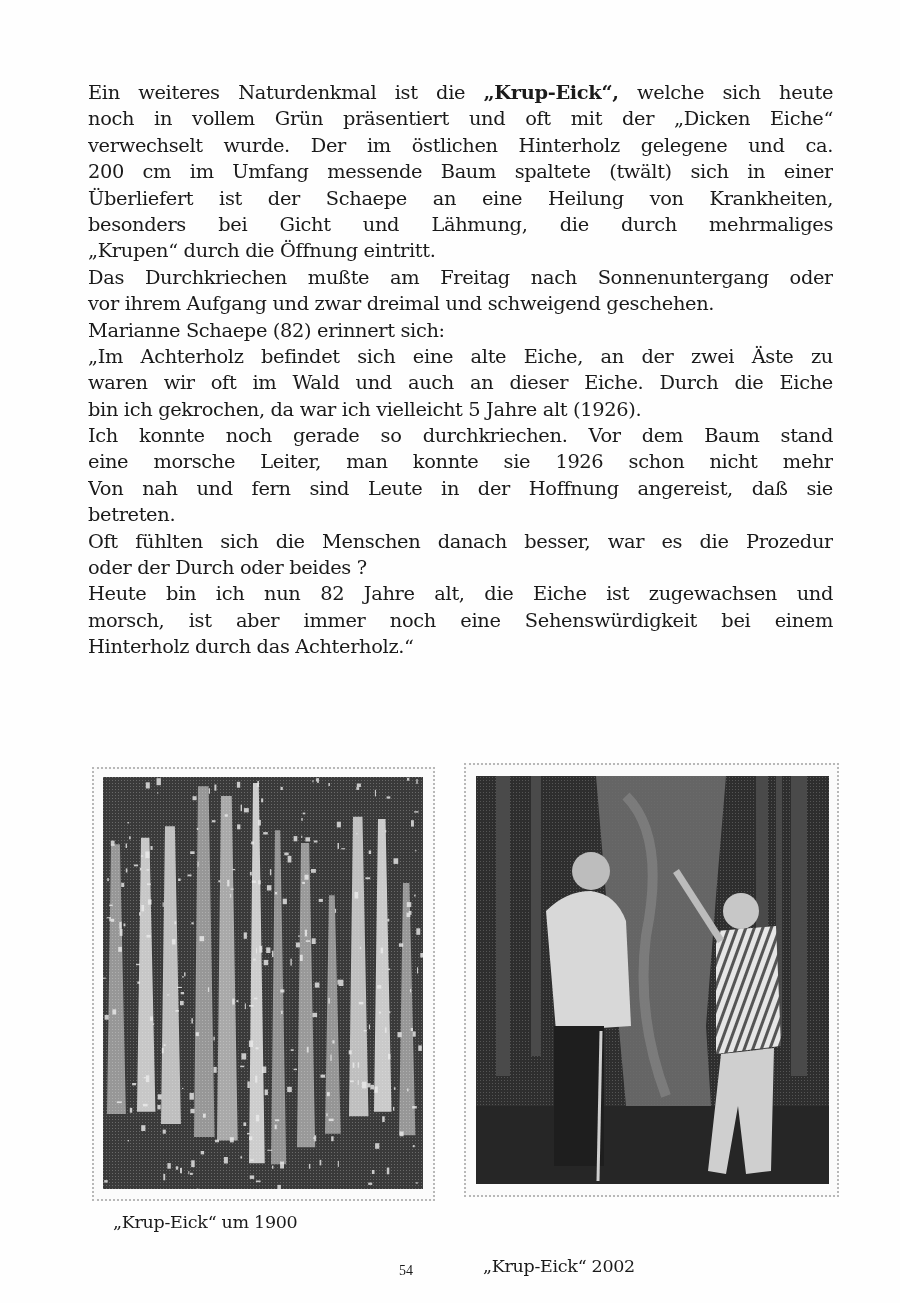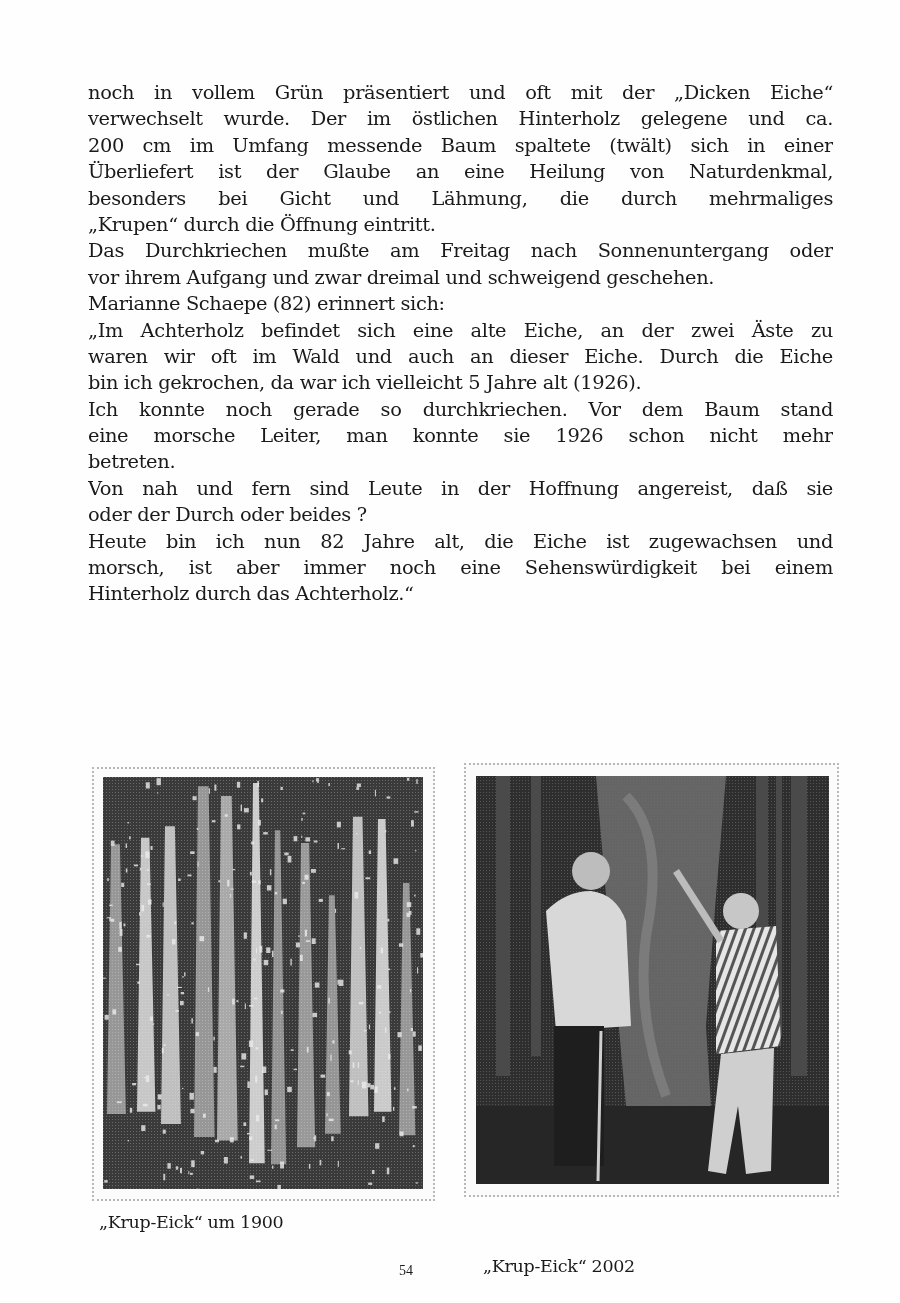--- a/index.html
+++ b/index.html
@@ -16,36 +16,38 @@
   .caption { position:absolute; font-size:17.5px; letter-spacing:-0.3px; white-space:nowrap; }
   .page-number { position:absolute; left:0; width:812px; text-align:center; top:1263px;
                  font-family:"Liberation Serif", serif; font-size:14px; }
 </style>
 </head>
 <body>
 
 <div class="page">
 
   <div class="text-block" id="text-block">
+      <span class="line j"><span>Ein weiteres Naturdenkmal ist die </span><span class="bold">„Krup-Eick“,</span><span> welche sich heute</span></span>
       <span class="line j">noch in vollem Grün präsentiert und oft mit der „Dicken Eiche“</span>
       <span class="line j">verwechselt wurde. Der im östlichen Hinterholz gelegene und ca.</span>
       <span class="line j">200 cm im Umfang messende Baum spaltete (twält) sich in einer</span>
-      <span class="line j">Überliefert ist der Glaube an eine Heilung von Naturdenkmal,</span>
+      <span class="line j">Überliefert ist der Schaepe an eine Heilung von Krankheiten,</span>
       <span class="line j">besonders bei Gicht und Lähmung, die durch mehrmaliges</span>
       <span class="line">„Krupen“ durch die Öffnung eintritt.</span>
       <span class="line j">Das Durchkriechen mußte am Freitag nach Sonnenuntergang oder</span>
       <span class="line">vor ihrem Aufgang und zwar dreimal und schweigend geschehen.</span>
       <span class="line">Marianne Schaepe (82) erinnert sich:</span>
       <span class="line j">„Im Achterholz befindet sich eine alte Eiche, an der zwei Äste zu</span>
       <span class="line j">waren wir oft im Wald und auch an dieser Eiche. Durch die Eiche</span>
       <span class="line">bin ich gekrochen, da war ich vielleicht 5 Jahre alt (1926).</span>
       <span class="line j">Ich konnte noch gerade so durchkriechen. Vor dem Baum stand</span>
       <span class="line j">eine morsche Leiter, man konnte sie 1926 schon nicht mehr</span>
+      <span class="line j">Von nah und fern sind Leute in der Hoffnung angereist, daß sie</span>
       <span class="line">betreten.</span>
-      <span class="line j">Von nah und fern sind Leute in der Hoffnung angereist, daß sie</span>
+      <span class="line j">Oft fühlten sich die Menschen danach besser, war es die Prozedur</span>
       <span class="line">oder der Durch oder beides ?</span>
       <span class="line j">Heute bin ich nun 82 Jahre alt, die Eiche ist zugewachsen und</span>
       <span class="line j">morsch, ist aber immer noch eine Sehenswürdigkeit bei einem</span>
       <span class="line">Hinterholz durch das Achterholz.“</span>
     </div>
 
   <div class="frame" style="left:92px; top:767px; width:343px; height:434px;"></div>
   <div class="photo" style="left:103px; top:777px; width:320px; height:412px;">
     <svg width="320" height="412" viewBox="0 0 320 412">
       <defs>
@@ -326,21 +328,21 @@
           <rect x="254.7" y="303.1" width="1.1" height="4.8"></rect>
           <rect x="36.8" y="90.8" width="1.5" height="2.6"></rect>
           <rect x="315.3" y="268.4" width="3.5" height="5.5"></rect>
           <rect x="209.4" y="235.8" width="4.7" height="4.3"></rect>
           <rect x="177.1" y="384.6" width="3.9" height="6.9"></rect>
           <rect x="60.6" y="267.3" width="2.0" height="1.7"></rect>
           <rect x="223.3" y="336.4" width="1.4" height="2.8"></rect>
         </g>
     </svg>
   </div>
-  <div class="caption" style="left:99px; top:1212px;text-align:right;">„Krup-Eick“ um 1900</div>
+  <div class="caption" style="left:113px; top:1212px;text-align:right;">„Krup-Eick“ um 1900</div>
 
   <div class="frame" style="left:464px; top:763px; width:375px; height:434px;"></div>
   <div class="photo" style="left:476px; top:776px; width:353px; height:408px;">
     <svg width="353" height="408" viewBox="0 0 353 408">
       <defs>
         <pattern id="dots2" width="3" height="3" patternUnits="userSpaceOnUse">
           <rect width="3" height="3" fill="#2e2e2e"></rect>
           <rect x="1" y="1" width="1" height="1" fill="#555"></rect>
         </pattern>
         <pattern id="stripes" width="8" height="8" patternUnits="userSpaceOnUse" patternTransform="rotate(20)">

